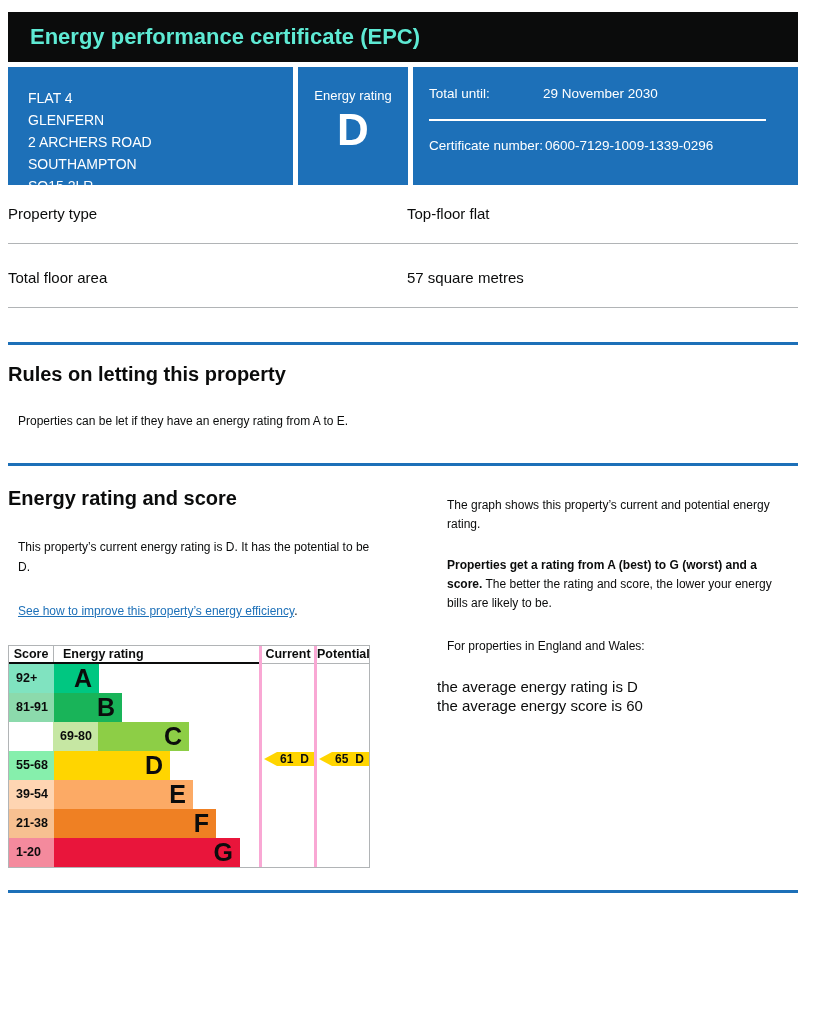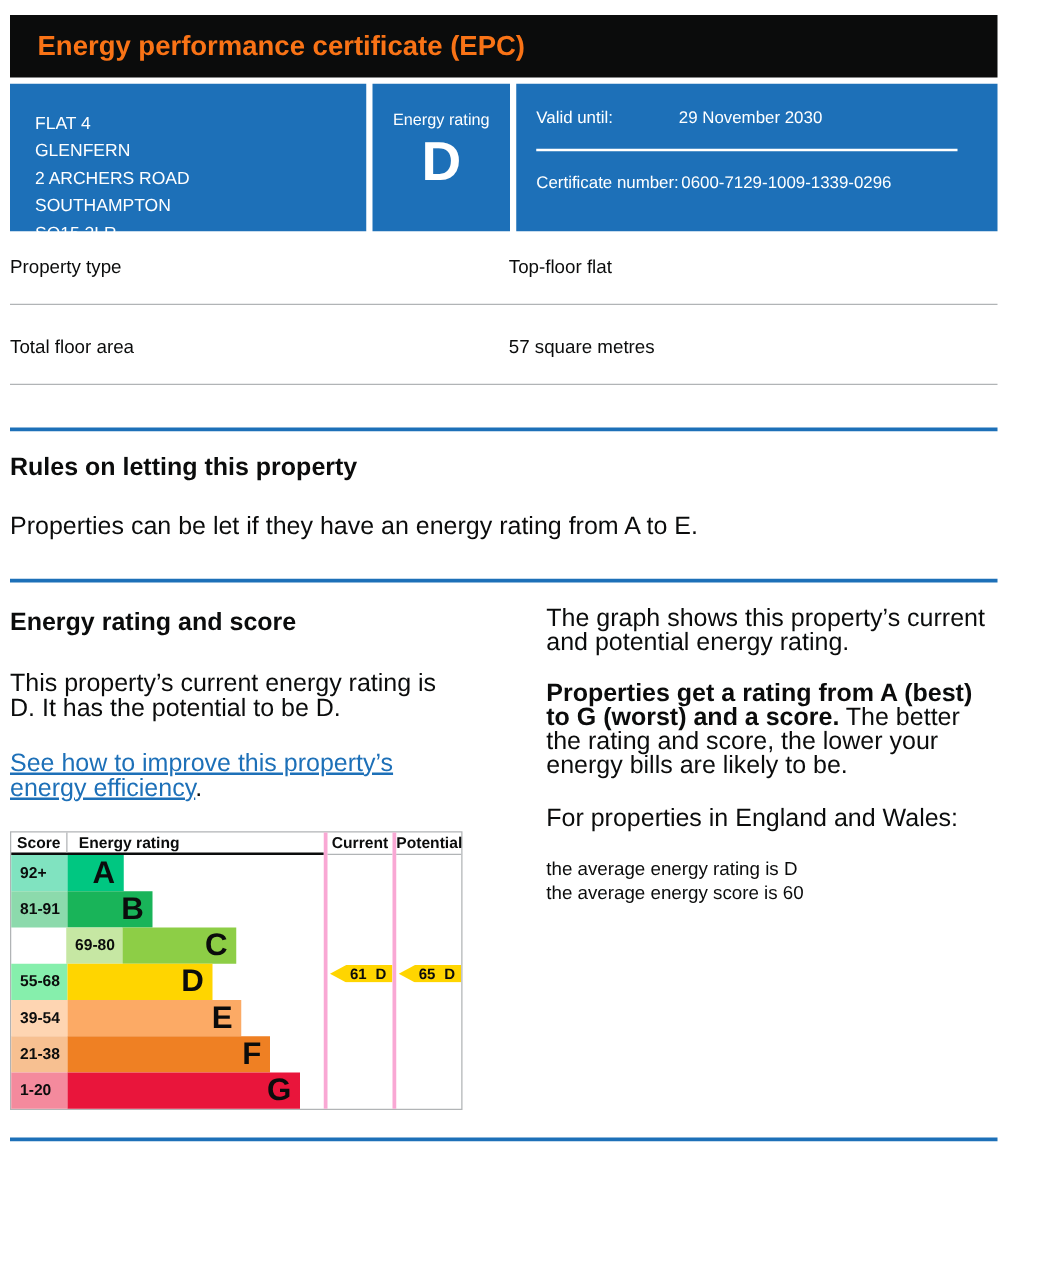--- a/index.html
+++ b/index.html
@@ -7,21 +7,21 @@
   body {
     width: 840px; height: 1026px;
     font-family: "Liberation Sans", sans-serif;
     color: #0b0c0c;
     -webkit-font-smoothing: antialiased;
   }
   .page { width: 790px; margin-left: 8px; padding-top: 12px; }
 
   
   .title-bar { background: #0b0c0c; height: 50px; display: flex; align-items: center; margin-bottom: 5px; }
-  .title-bar h1 { color: #f97316; font-size: 22px; font-weight: bold; margin: 0 0 0 22px; }
+  .title-bar h1 { color: #5eead4; font-size: 22px; font-weight: bold; margin: 0 0 0 22px; }
 
   
   .summary-row { display: flex; gap: 5px; height: 118px; }
   .box { background: #1d70b8; color: #fff; }
   .address-box { width: 285px; padding: 20px 0 0 20px; font-size: 14px; line-height: 22px; }
   .rating-box { width: 110px; text-align: center; padding-top: 21px; font-size: 13px; }
   .rating-box .big { font-size: 44px; font-weight: bold; line-height: 50px; margin-top: 2px; }
   .validity-box { flex: 1; padding: 19px 32px 0 16px; font-size: 13.5px; }
   .validity-row { display: flex; align-items: baseline; }
   .validity-row .lbl { width: 114px; flex: none; }
@@ -34,21 +34,21 @@
   .details-row { display: flex; font-size: 15px; line-height: 19px; border-bottom: 1px solid #b1b4b6; padding: 19px 0 20px; }
   .details-row.second { padding-top: 24px; }
   .details-label { width: 399px; flex: none; }
 
   
   .section-rule { border: none; border-top: 3px solid #1d70b8; margin: 34px 0 0 0; }
   .section-rule.two { margin-top: 32px; }
   .section-rule.bottom { margin-top: 22px; }
 
   h2 { font-size: 20px; font-weight: bold; margin: 0; line-height: 24px; }
-  p { font-size: 20px; line-height: 19px; margin: 0; }
+  p { font-size: 12px; line-height: 19px; margin: 10px; }
   a { color: #1d70b8; text-decoration: underline; cursor: pointer; }
 
   .rules { margin-top: 17px; }
   .rules p.p1 { margin-top: 26px; }
   .rules p.p2 { margin-top: 21px; line-height: 20px; }
 
   
   .score-section { display: flex; margin-top: 20px; }
   .left-col { width: 429px; flex: none; }
   .left-col p.intro { max-width: 356px; margin-top: 27px; line-height: 20px; }
@@ -94,21 +94,21 @@
       <div>2 ARCHERS ROAD</div>
       <div>SOUTHAMPTON</div>
       <div>SO15 2LR</div>
     </div>
     <div class="box rating-box">
       <div>Energy rating</div>
       <div class="big">D</div>
     </div>
     <div class="box validity-box">
       <div class="validity-row">
-        <span class="lbl">Valid until:</span>
+        <span class="lbl">Total until:</span>
         <span class="val">29 November 2030</span>
       </div>
       <hr class="white-rule">
       <div class="validity-row cert-row">
         <span class="lbl">Certificate number:</span>
         <span class="val">0600-7129-1009-1339-0296</span>
       </div>
     </div>
   </div>
 

